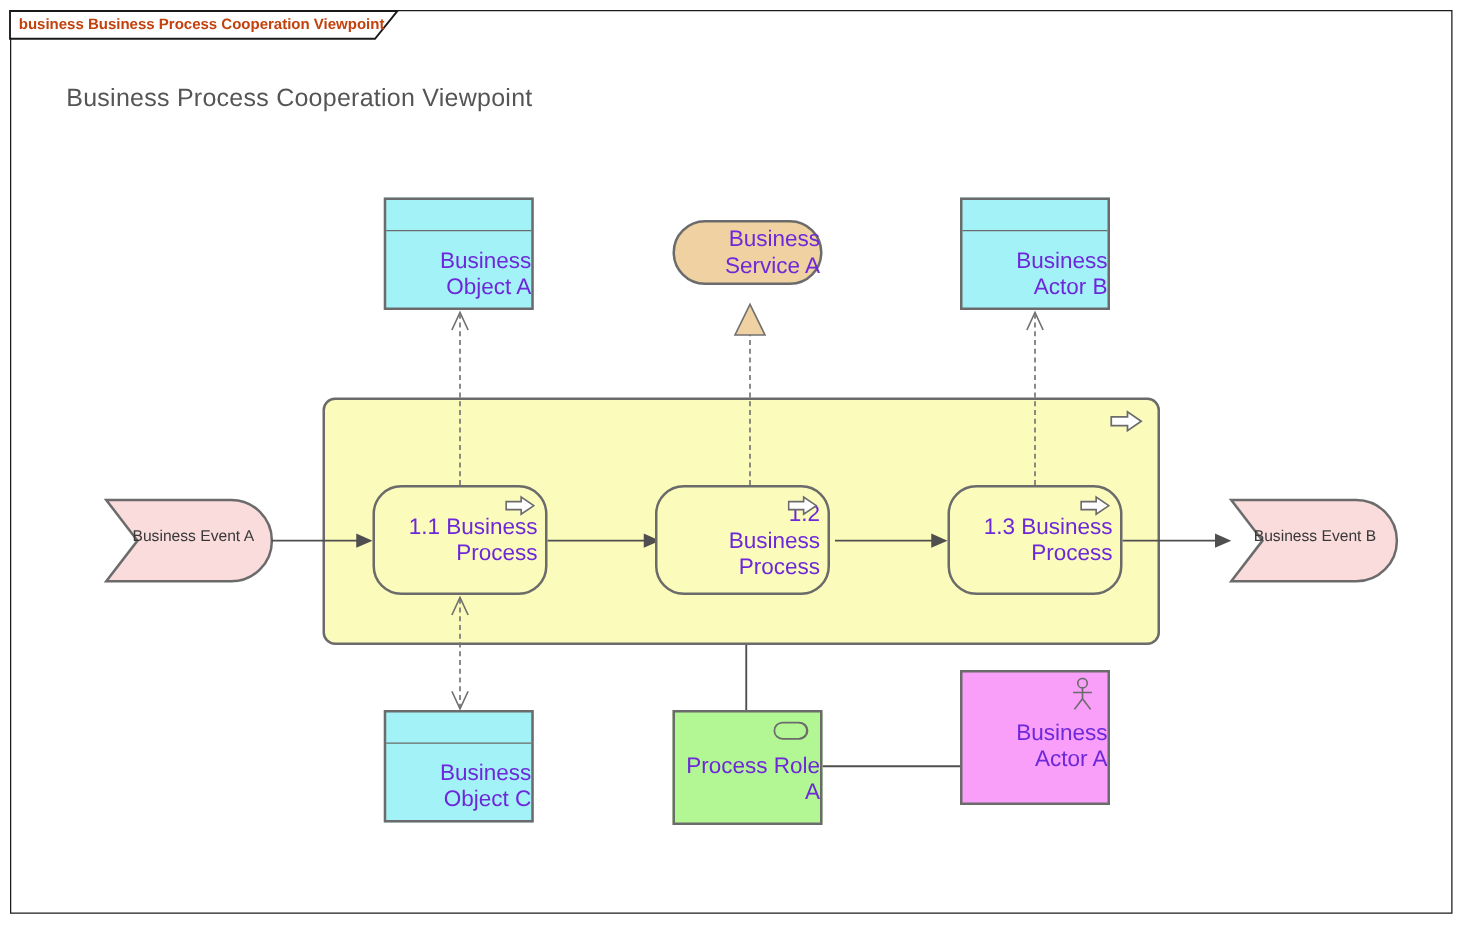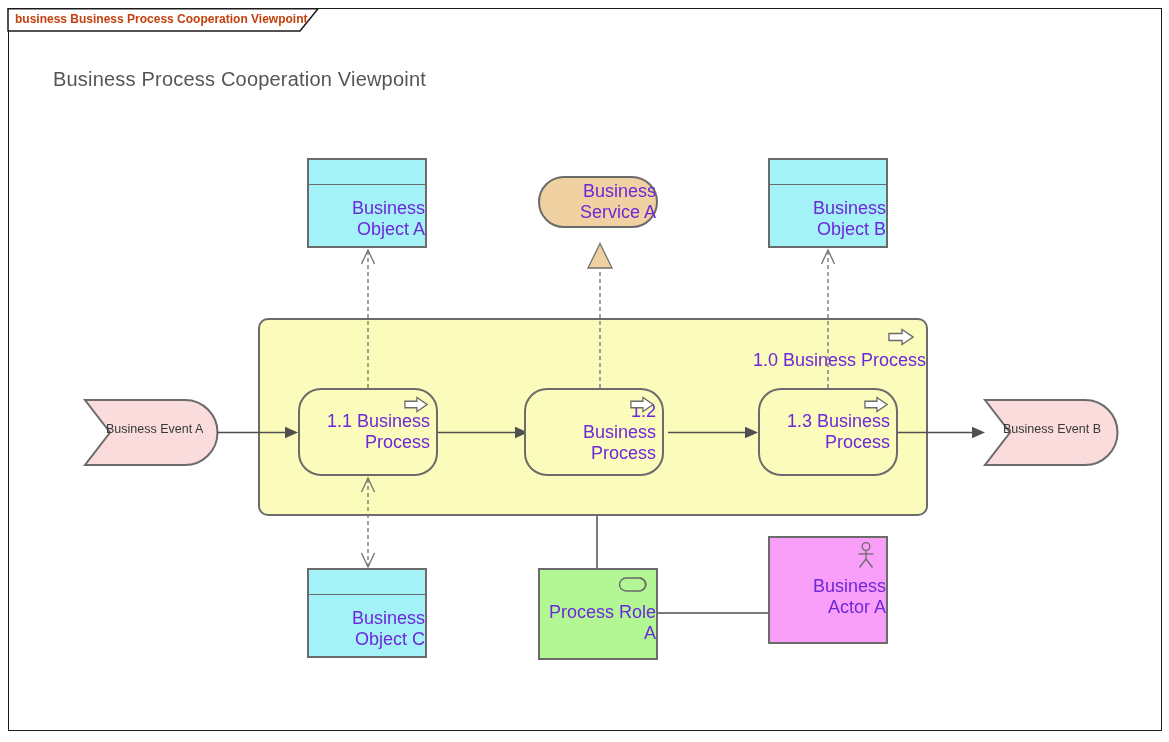--- a/index.html
+++ b/index.html
@@ -67,21 +67,20 @@
   
   .corner-icon{position:absolute;top:6px;right:8px;z-index:2;}
   svg.overlay{position:absolute;left:0;top:0;z-index:3;pointer-events:none;}
 </style>
 </head>
 <body>
 
 <div class="frame"></div>
 
 <div class="node container-box">
-  <span class="lbl">1.0 Business Process</span>
   <span class="corner-icon" style="top:8px;right:12px;">
     <svg width="26" height="18" viewBox="0 0 26 18">
         <path d="M1,5.5 h13 V1.5 L25,9 L14,16.5 V12.5 H1 Z" fill="#ffffff" stroke="#6B6B6B" stroke-width="1.4"></path>
       </svg>
   </span>
 </div>
 
 <svg class="overlay" width="1169" height="742" viewBox="0 0 1169 742">
 
   <g>
@@ -124,21 +123,21 @@
 
 <div class="tab-label">business Business Process Cooperation Viewpoint</div>
 <div class="page-title">Business Process Cooperation Viewpoint</div>
 
 <div class="node biz-object obj-a">
   <div class="hdr"></div>
   <span class="lbl">Business Object A</span>
 </div>
 <div class="node biz-object obj-b">
   <div class="hdr"></div>
-  <span class="lbl">Business Object B</span>
+  <span class="lbl">Business Actor B</span>
 </div>
 <div class="node biz-object obj-c">
   <div class="hdr"></div>
   <span class="lbl">Business Object C</span>
 </div>
 
 <div class="node service">
   <span class="lbl">Business Service A</span>
 </div>
 

